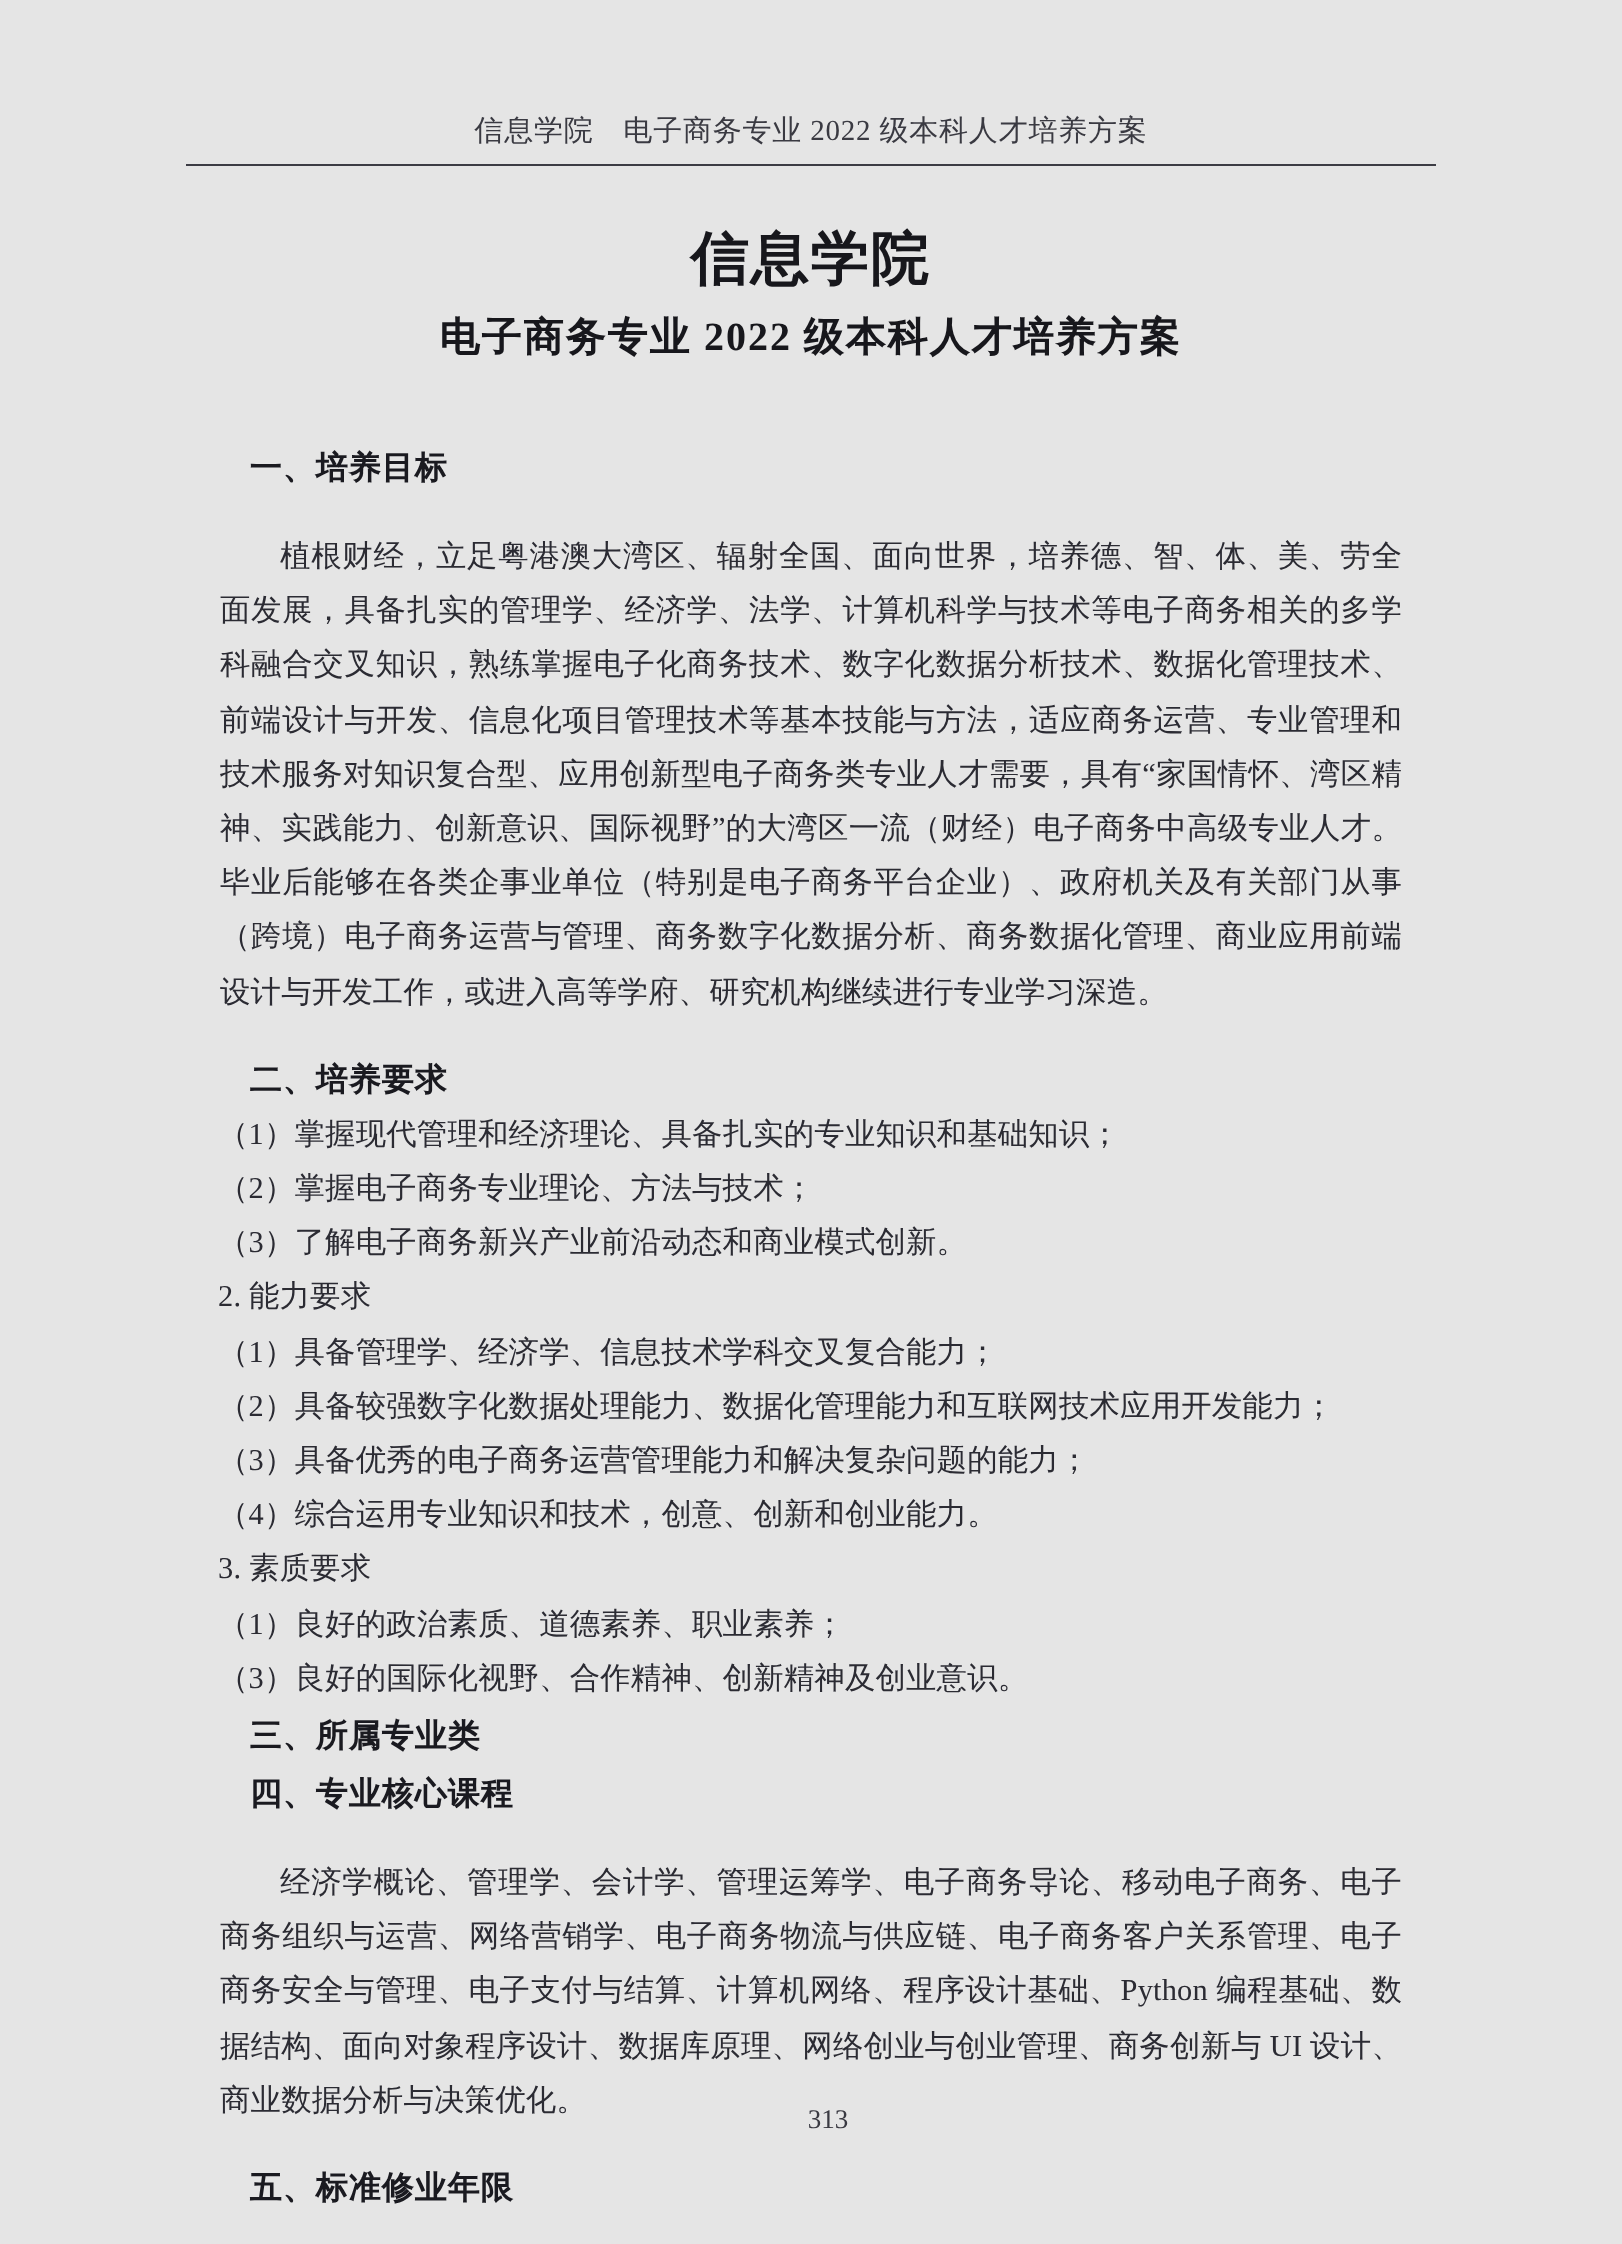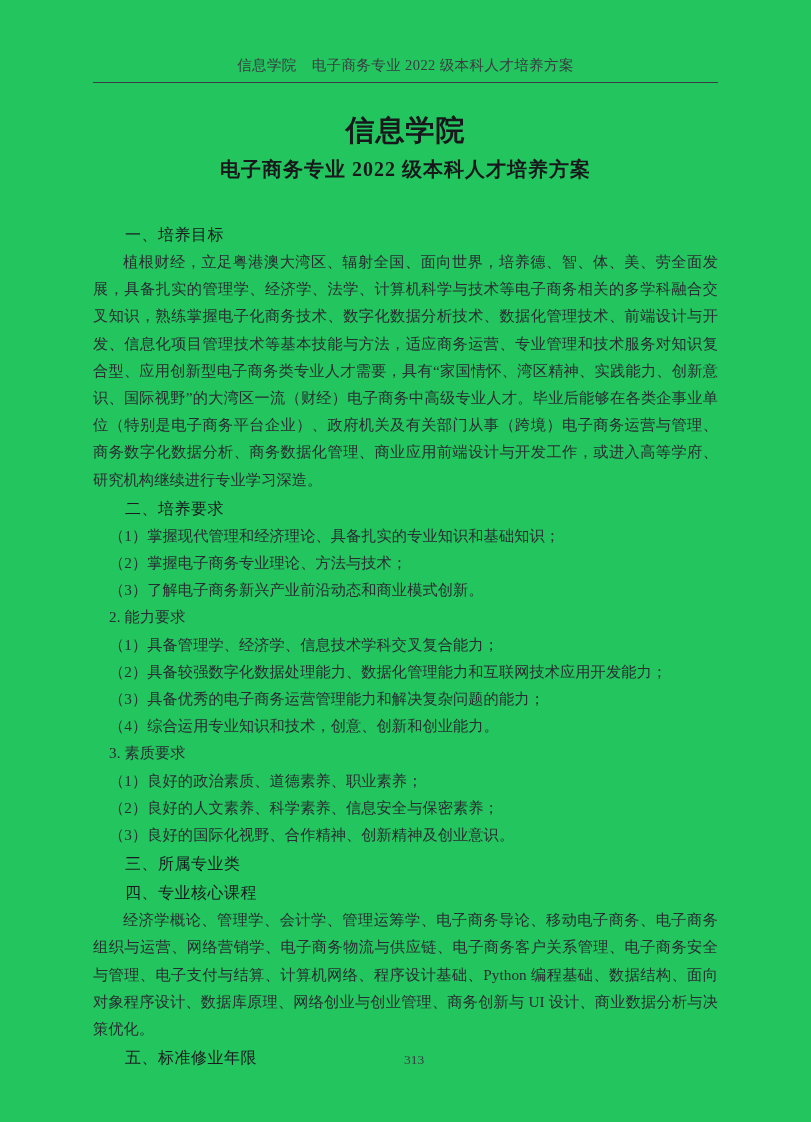--- a/index.html
+++ b/index.html
@@ -7,21 +7,21 @@
     padding: 0;
     background: #ffffff;
   }
   body {
     font-family: "Liberation Serif", "DejaVu Serif", serif;
   }
   .page {
     position: relative;
     width: 811px;
     height: 1122px;
-    background: #22c55e;
+    background: #e5e5e5;
     box-sizing: border-box;
     overflow: hidden;
   }
   .content {
     position: absolute;
     left: 93px;
     top: 0;
     width: 625px;
   }
 
@@ -58,29 +58,29 @@
     letter-spacing: 1px;
     margin-top: 4px;
   }
 
   
   .body-block {
     margin-top: 34px;
   }
   .sec-heading {
     font-size: 16px;
-    font-weight: normal;
+    font-weight: bold;
     color: #1a1a20;
     line-height: 27px;
     text-indent: 32px;
     letter-spacing: 0.5px;
     margin-top: 2px;
   }
   p.para {
-    margin: 0;
+    margin: 17px;
     font-size: 15.2px;
     line-height: 27.2px;
     color: #2b2b33;
     text-align: justify;
     text-justify: inter-ideograph;
     text-indent: 30px;
     letter-spacing: 0.1px;
   }
   .sub-item {
     margin: 0;
@@ -145,21 +145,20 @@
       <div class="sub-item">（3）了解电子商务新兴产业前沿动态和商业模式创新。</div>
 
       <div class="sub-label">2. 能力要求</div>
       <div class="sub-item">（1）具备管理学、经济学、信息技术学科交叉复合能力；</div>
       <div class="sub-item">（2）具备较强数字化数据处理能力、数据化管理能力和互联网技术应用开发能力；</div>
       <div class="sub-item">（3）具备优秀的电子商务运营管理能力和解决复杂问题的能力；</div>
       <div class="sub-item">（4）综合运用专业知识和技术，创意、创新和创业能力。</div>
 
       <div class="sub-label">3. 素质要求</div>
       <div class="sub-item">（1）良好的政治素质、道德素养、职业素养；</div>
-      <div class="sub-item">（2）良好的人文素养、科学素养、信息安全与保密素养；</div>
       <div class="sub-item">（3）良好的国际化视野、合作精神、创新精神及创业意识。</div>
 
       <div class="sec-heading">三、所属专业类</div>
 
       <div class="sec-heading">四、专业核心课程</div>
       <p class="para">经济学概论、管理学、会计学、管理运筹学、电子商务导论、移动电子商务、电子商务组织与运营、网络营销学、电子商务物流与供应链、电子商务客户关系管理、电子商务安全与管理、电子支付与结算、计算机网络、程序设计基础、Python 编程基础、数据结构、面向对象程序设计、数据库原理、网络创业与创业管理、商务创新与 UI 设计、商业数据分析与决策优化。</p>
 
       <div class="sec-heading">五、标准修业年限</div>
 
     </div>

